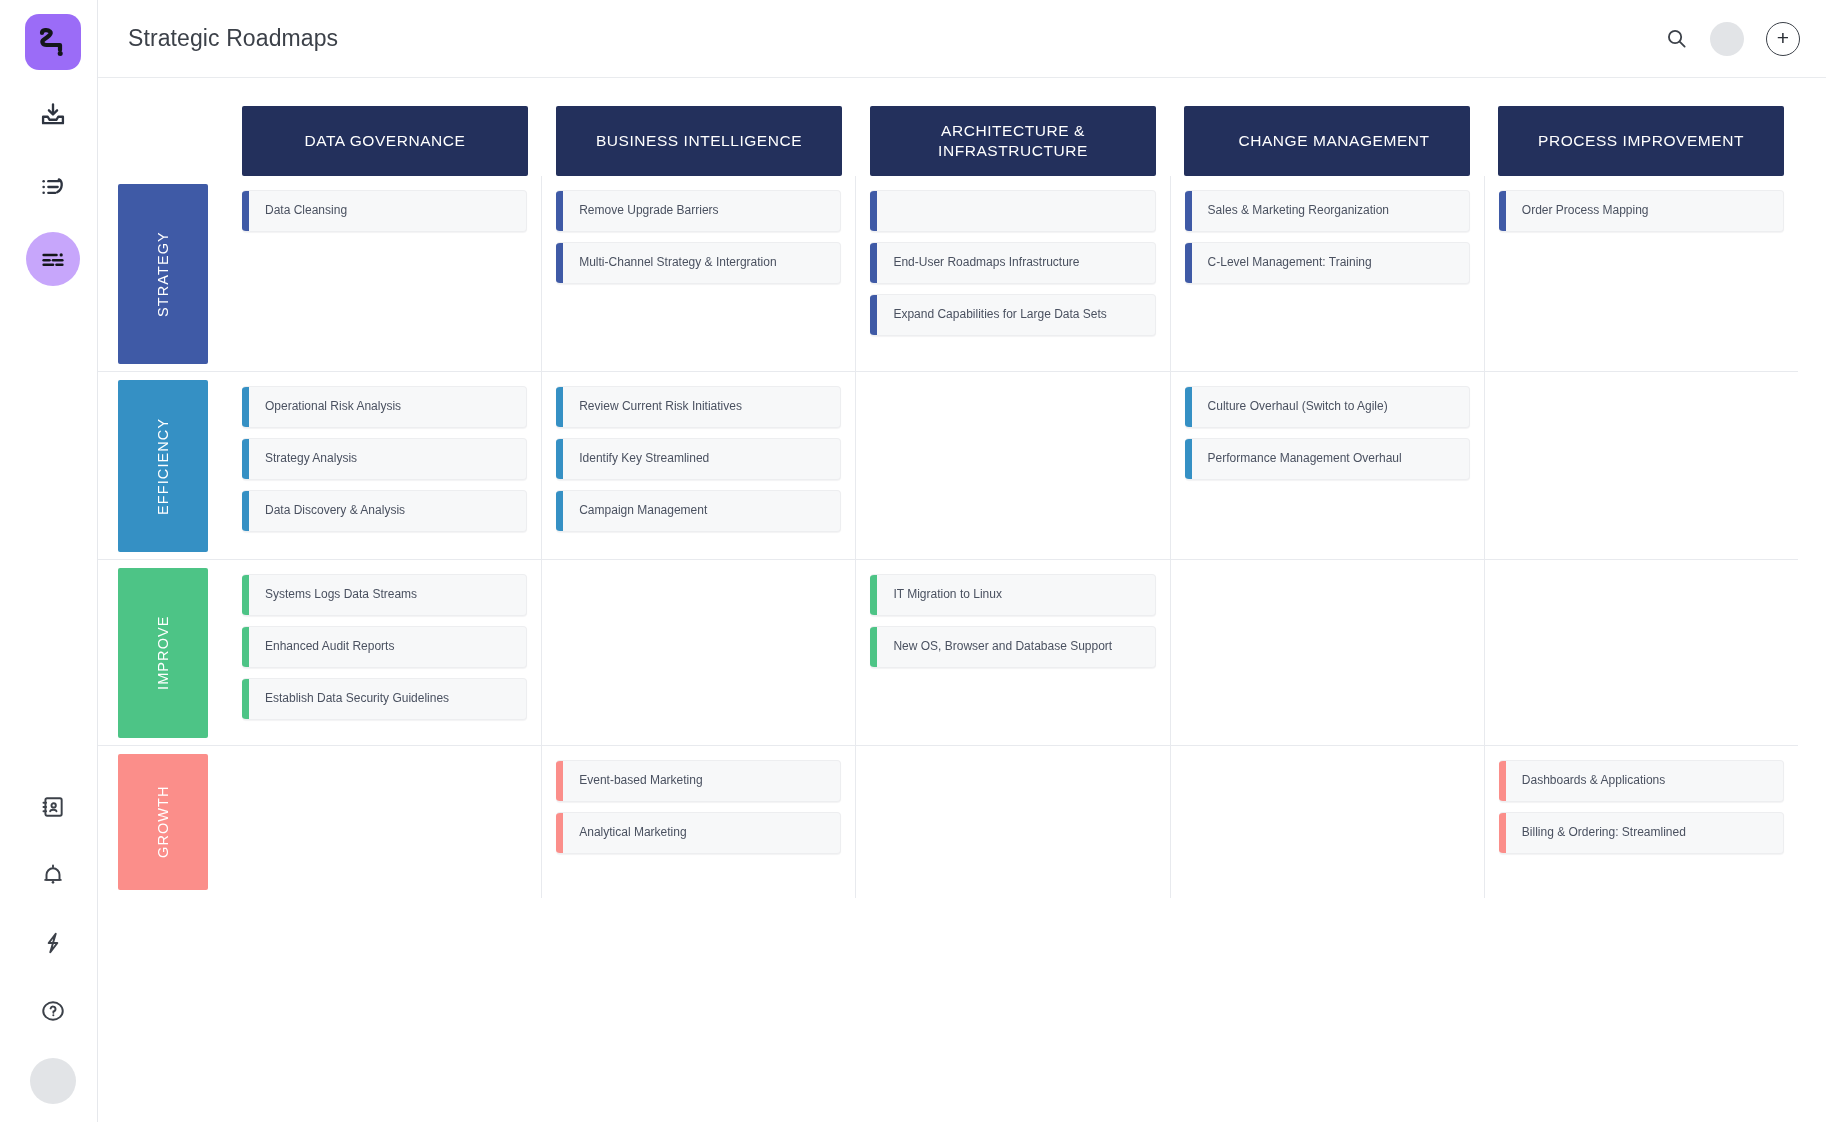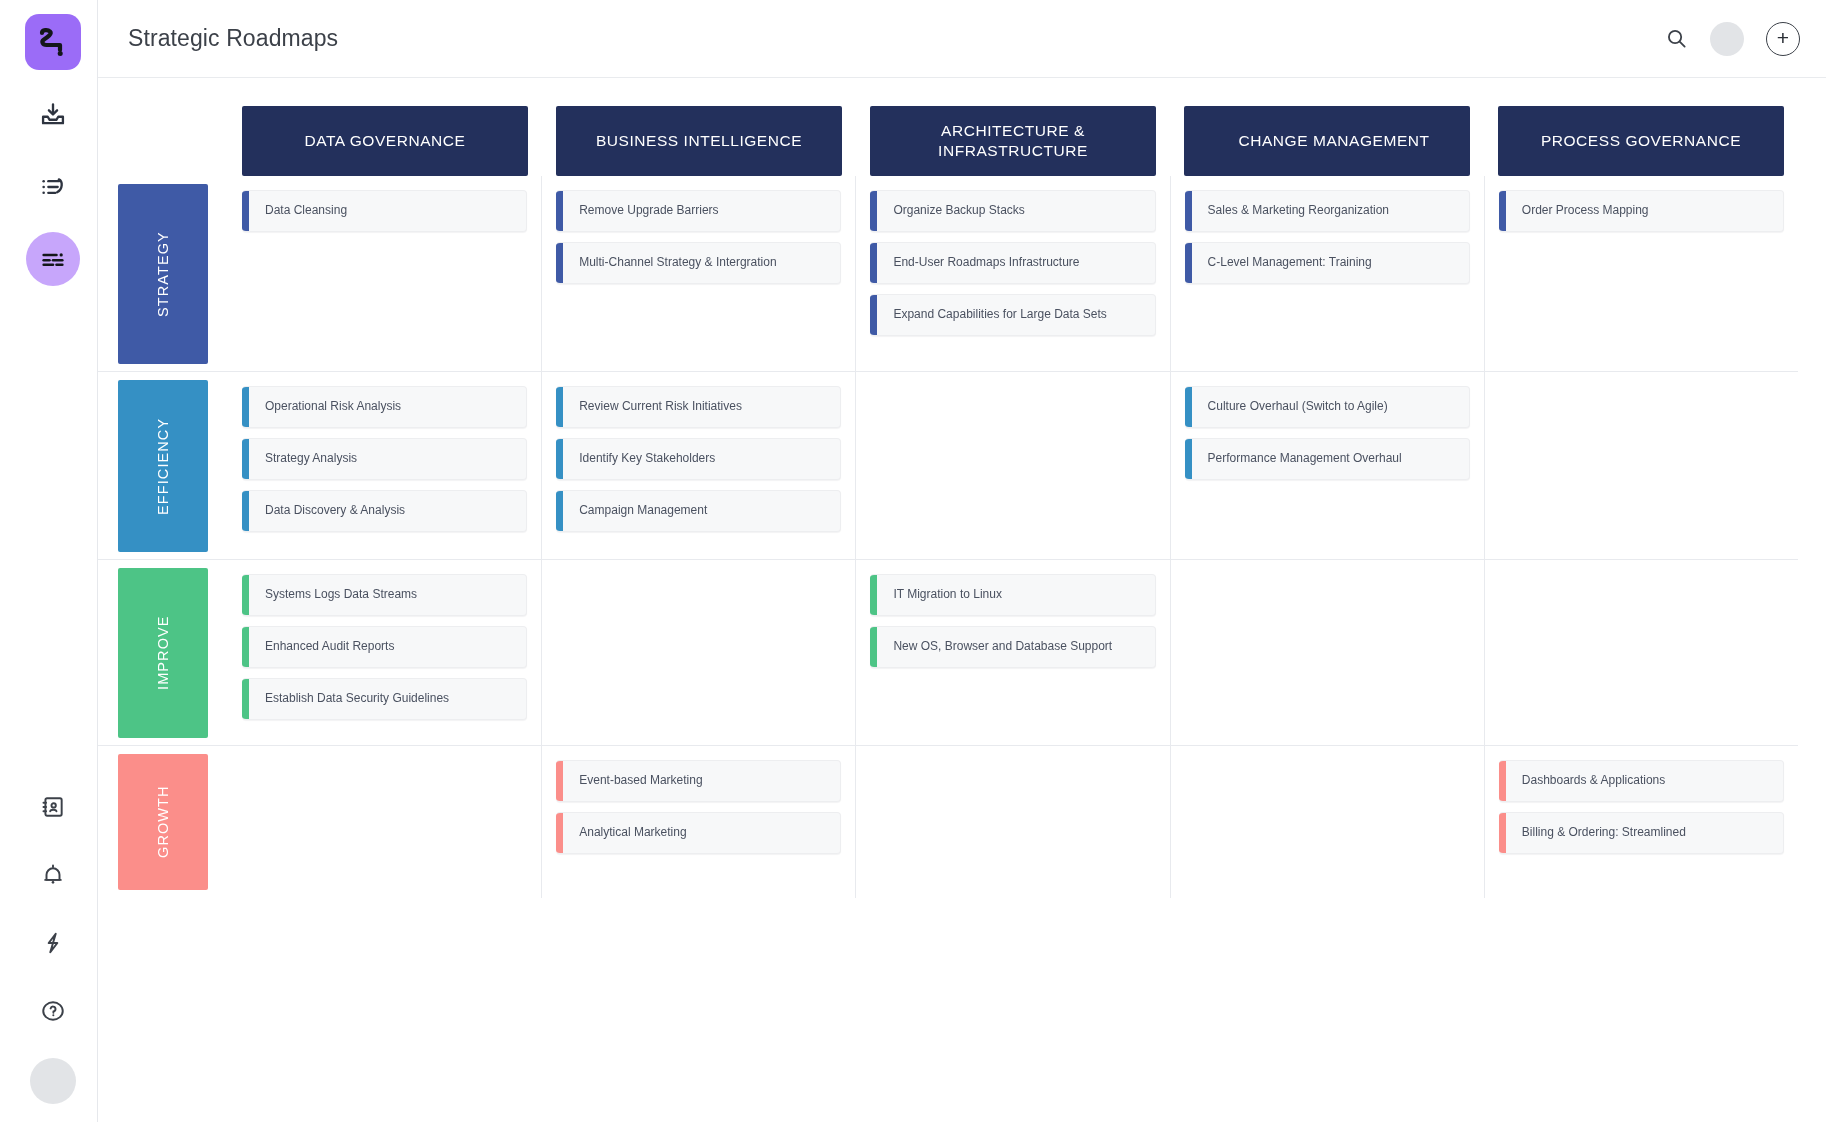--- a/index.html
+++ b/index.html
@@ -229,21 +229,21 @@
               <div class="col-cell">
                 <div class="col-head" style="background: rgb(35, 48, 92);">BUSINESS INTELLIGENCE</div>
               </div>
               <div class="col-cell">
                 <div class="col-head" style="background: rgb(35, 48, 92);">ARCHITECTURE &amp; INFRASTRUCTURE</div>
               </div>
               <div class="col-cell">
                 <div class="col-head" style="background: rgb(35, 48, 92); padding-left: 24px;">CHANGE MANAGEMENT</div>
               </div>
               <div class="col-cell">
-                <div class="col-head" style="background: rgb(35, 48, 92);">PROCESS GOVERNANCE</div>
+                <div class="col-head" style="background: rgb(35, 48, 92);">PROCESS IMPROVEMENT</div>
               </div>
             </div>
         </div>
 
         <div id="rows-area" class="rows-area">
             <div class="board-row" style="min-height: 196px;">
               <div class="rowlabel-cell">
                 <div class="row-label" style="background: rgb(63, 90, 166); height: 180px; margin-top: 8px;">STRATEGY</div>
               </div>
               <div class="cards-cell first">
@@ -258,21 +258,20 @@
                   <div class="card-text">Remove Upgrade Barriers</div>
                 </div>
                 <div class="card">
                   <div class="card-bar" style="background: rgb(63, 90, 166);"></div>
                   <div class="card-text">Multi-Channel Strategy &amp; Intergration</div>
                 </div>
               </div>
               <div class="cards-cell">
                 <div class="card">
                   <div class="card-bar" style="background: rgb(63, 90, 166);"></div>
-                  <div class="card-text">Organize Backup Stacks</div>
                 </div>
                 <div class="card">
                   <div class="card-bar" style="background: rgb(63, 90, 166);"></div>
                   <div class="card-text">End-User Roadmaps Infrastructure</div>
                 </div>
                 <div class="card">
                   <div class="card-bar" style="background: rgb(63, 90, 166);"></div>
                   <div class="card-text">Expand Capabilities for Large Data Sets</div>
                 </div>
               </div>
@@ -311,21 +310,21 @@
                   <div class="card-text">Data Discovery &amp; Analysis</div>
                 </div>
               </div>
               <div class="cards-cell">
                 <div class="card">
                   <div class="card-bar" style="background: rgb(53, 144, 196);"></div>
                   <div class="card-text">Review Current Risk Initiatives</div>
                 </div>
                 <div class="card">
                   <div class="card-bar" style="background: rgb(53, 144, 196);"></div>
-                  <div class="card-text">Identify Key Stakeholders</div>
+                  <div class="card-text">Identify Key Streamlined</div>
                 </div>
                 <div class="card">
                   <div class="card-bar" style="background: rgb(53, 144, 196);"></div>
                   <div class="card-text">Campaign Management</div>
                 </div>
               </div>
               <div class="cards-cell"></div>
               <div class="cards-cell">
                 <div class="card">
                   <div class="card-bar" style="background: rgb(53, 144, 196);"></div>

